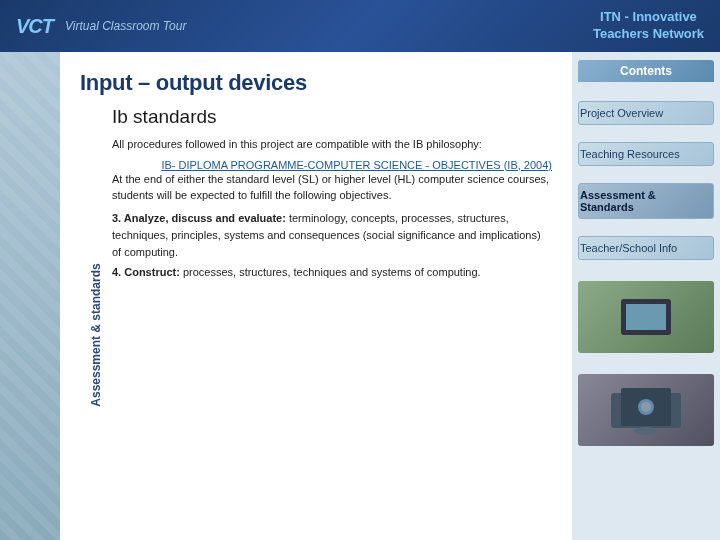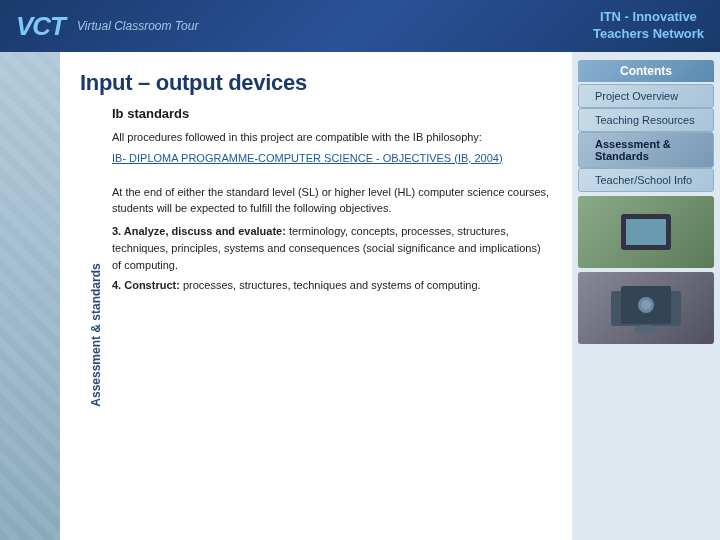--- a/index.html
+++ b/index.html
@@ -21,21 +21,21 @@
       padding: 0 16px;
       position: relative;
     }
     .header-left {
       display: flex;
       align-items: center;
       gap: 8px;
     }
     .vct-logo {
       color: #7fc8f8;
-      font-size: 26px;
+      font-size: 20px;
       font-weight: bold;
       font-style: italic;
       letter-spacing: -1px;
     }
     .vct-subtitle {
       color: #a0c8e8;
       font-size: 12px;
       font-style: italic;
       margin-left: 4px;
       text-align: right;
@@ -93,78 +93,78 @@
 
     .page-title {
       font-size: 22px;
       color: #1a3a6b;
       font-weight: bold;
       margin-bottom: 10px;
       letter-spacing: -0.3px;
     }
 
     .section-heading {
-      font-size: 13px;
-      font-weight: bold;
+      font-size: 19px;
+      font-weight: normal;
       color: #1a1a1a;
       margin-bottom: 8px;
     }
 
     .body-text {
       font-size: 11px;
       color: #222;
       line-height: 1.5;
       margin-bottom: 6px;
     }
 
     .link-text {
       font-size: 11px;
       color: #1a5a9a;
       text-decoration: underline;
       display: block;
-      margin-bottom: 20px;
-      text-align: left;
+      margin-bottom: 0;
+      text-align: right;
     }
 
     .numbered-list {
       font-size: 11px;
       color: #222;
       line-height: 1.55;
     }
     .numbered-list p {
       margin-bottom: 3px;
     }
 
     
     .right-sidebar {
       width: 148px;
       background: transparent;
       display: flex;
       flex-direction: column;
       padding: 8px 6px;
-      gap: 0;
+      gap: 17px;
     }
 
     
     .contents-header {
       background: linear-gradient(135deg, #8ab0d0 0%, #5a8ab0 100%);
       border-radius: 3px 3px 0 0;
       text-align: center;
       padding: 4px 8px;
       color: #fff;
       font-size: 12px;
       font-weight: bold;
       margin-bottom: 2px;
     }
 
     .nav-item {
       background: linear-gradient(135deg, #c8dce8 0%, #a8c4d8 100%);
       border: 1px solid #90b0c8;
       border-radius: 3px;
-      padding: 5px 16px;
+      padding: 5px 1px;
       font-size: 11px;
       color: #1a3a5a;
       cursor: pointer;
       text-align: left;
     }
     .nav-item.active {
       background: linear-gradient(135deg, #a8c0d4 0%, #7898b4 100%);
       color: #0a1a3a;
       font-weight: bold;
     }

